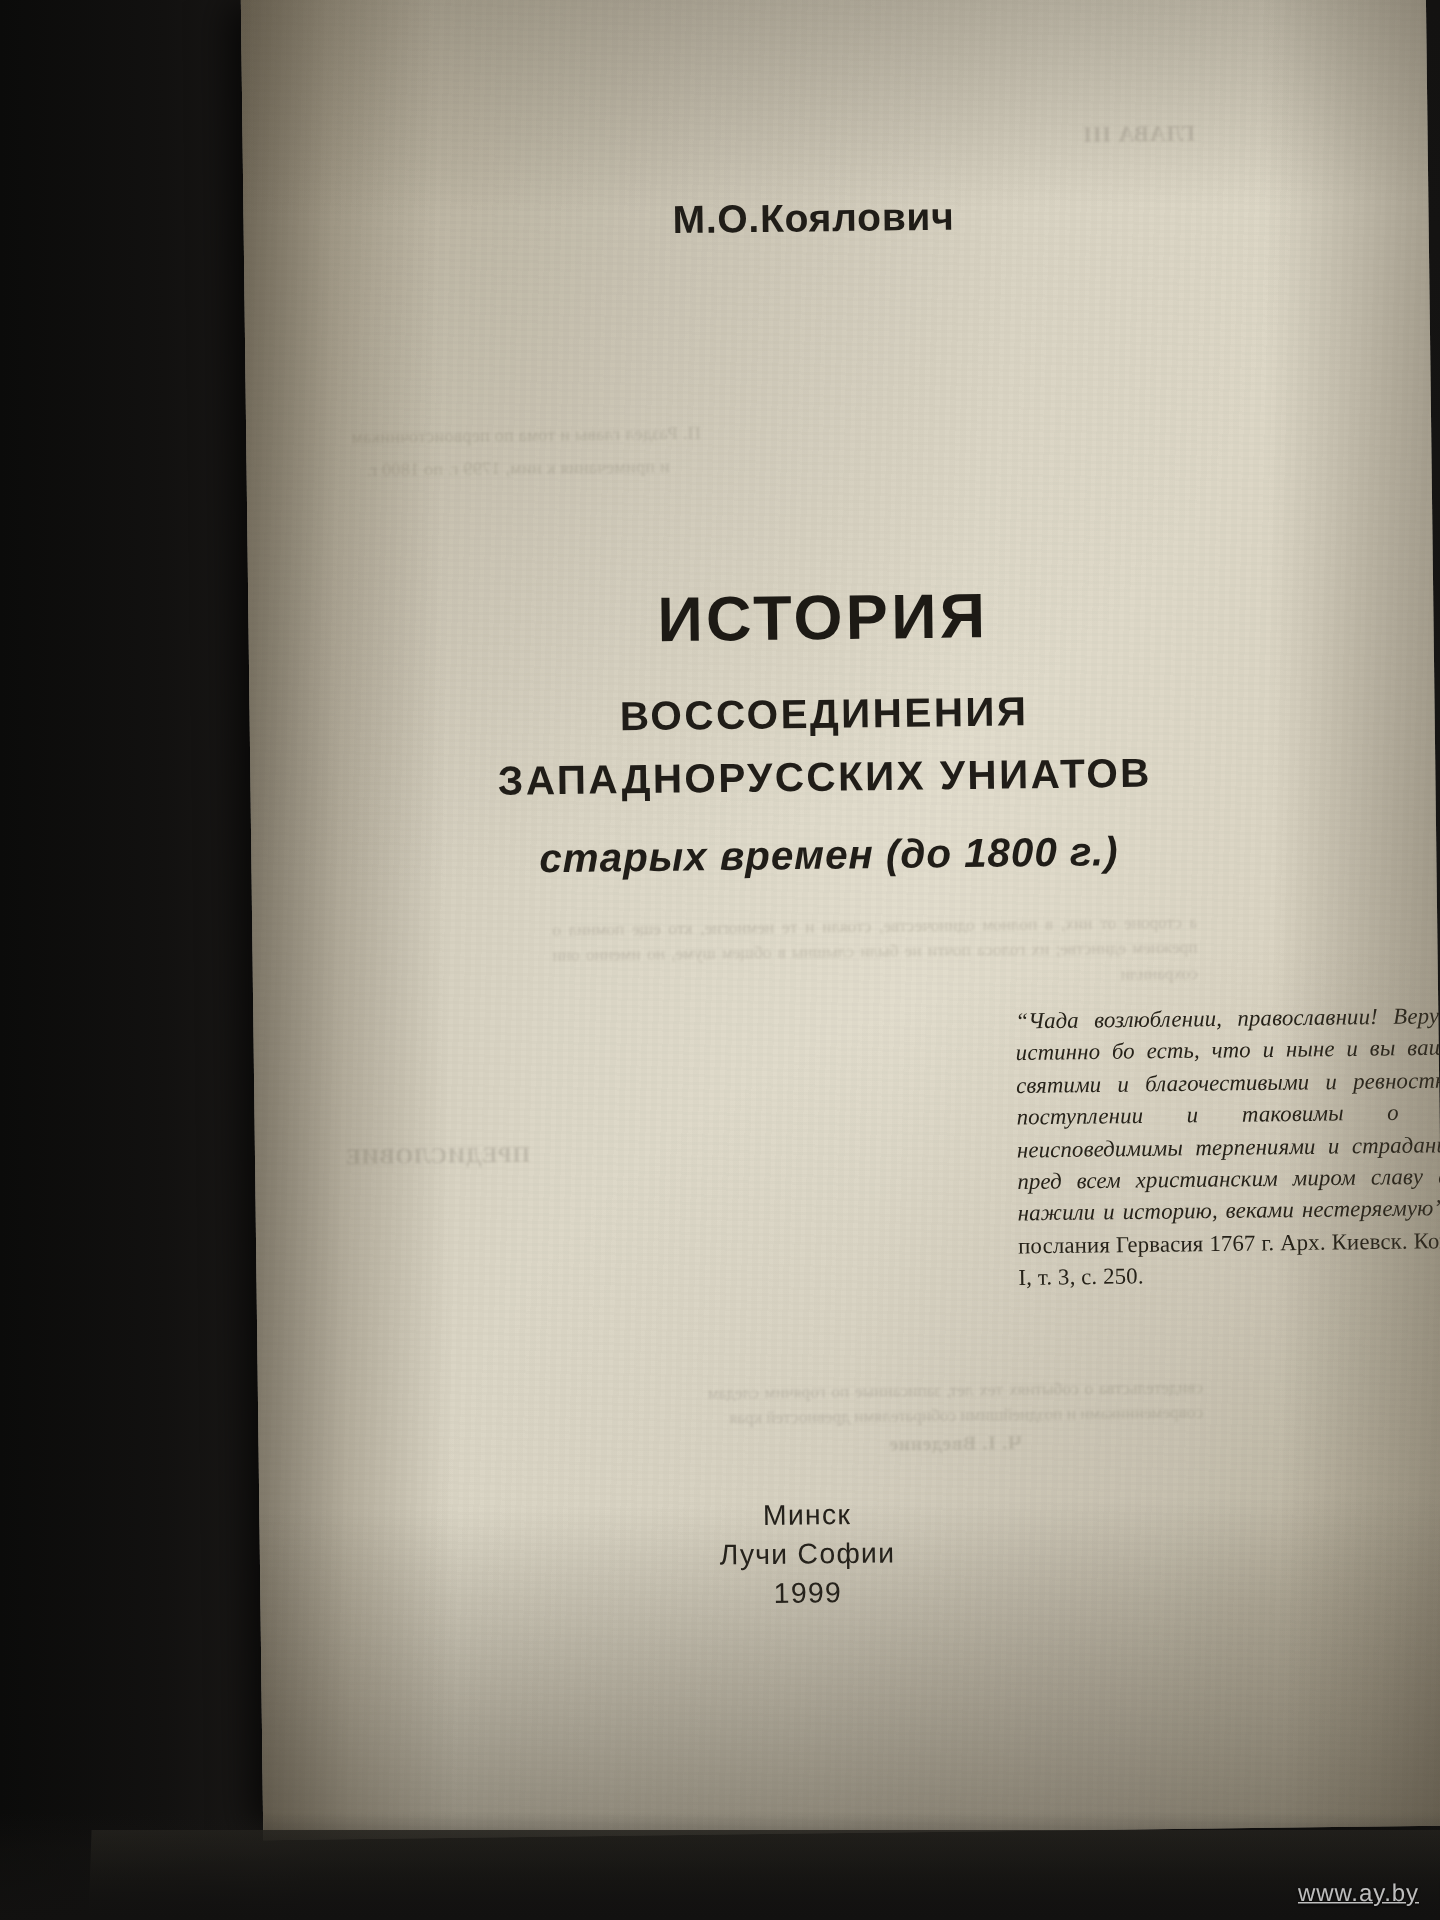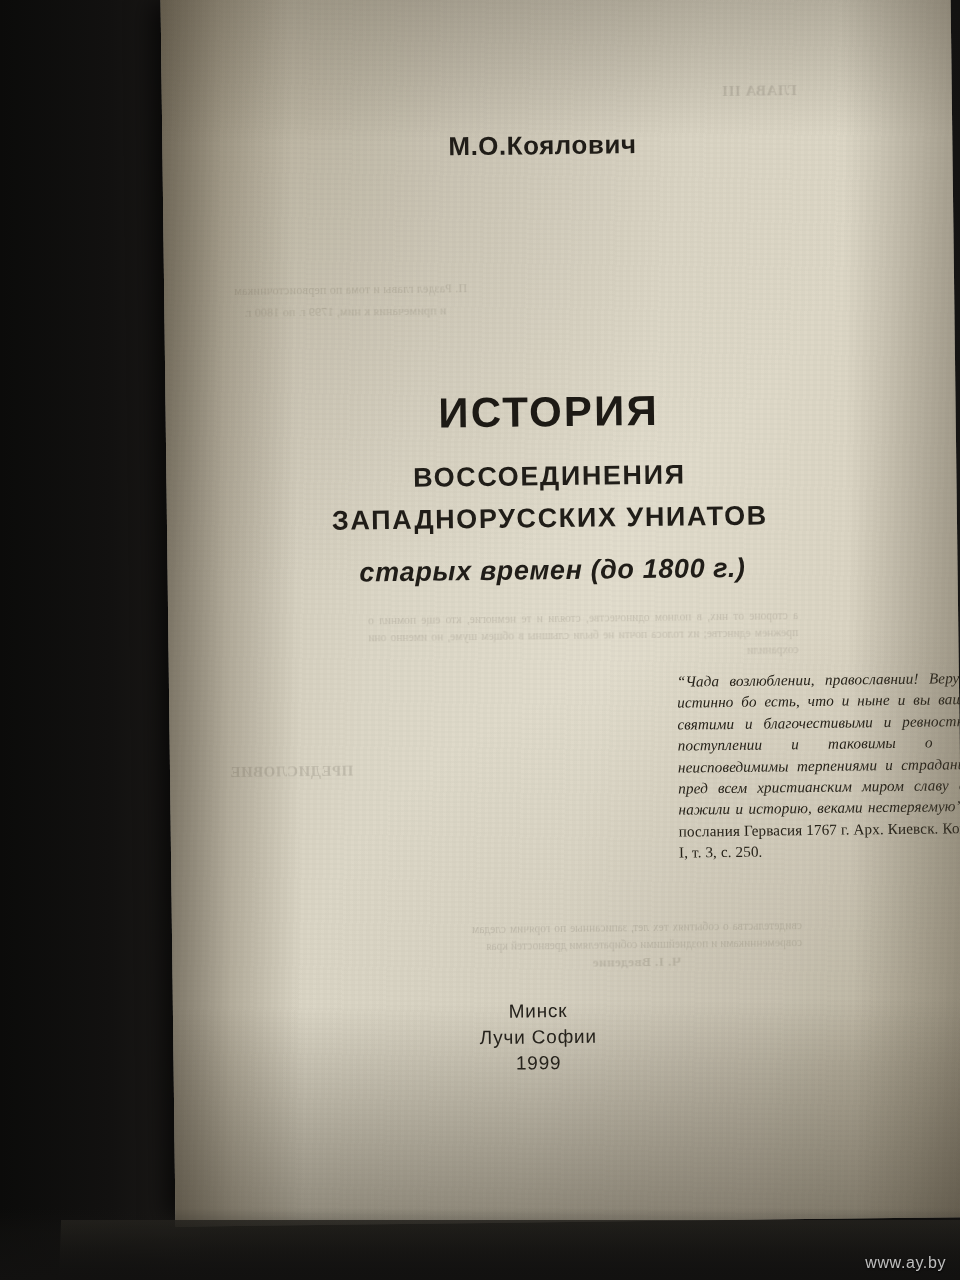--- a/index.html
+++ b/index.html
@@ -231,20 +231,21 @@
   
   .watermark {
     position: absolute;
     right: 14px;
     bottom: 8px;
     font-family: "Liberation Sans", sans-serif;
     font-size: 16px;
     color: rgba(235,235,235,.80);
     letter-spacing: .6px;
     text-shadow: 0 1px 2px rgba(0,0,0,.9);
+    text-decoration: underline;
   }
 </style>
 </head>
 <body>
 
 <div id="page">
 
   <div class="surround"></div>
   <div class="left-shadow"></div>
 

